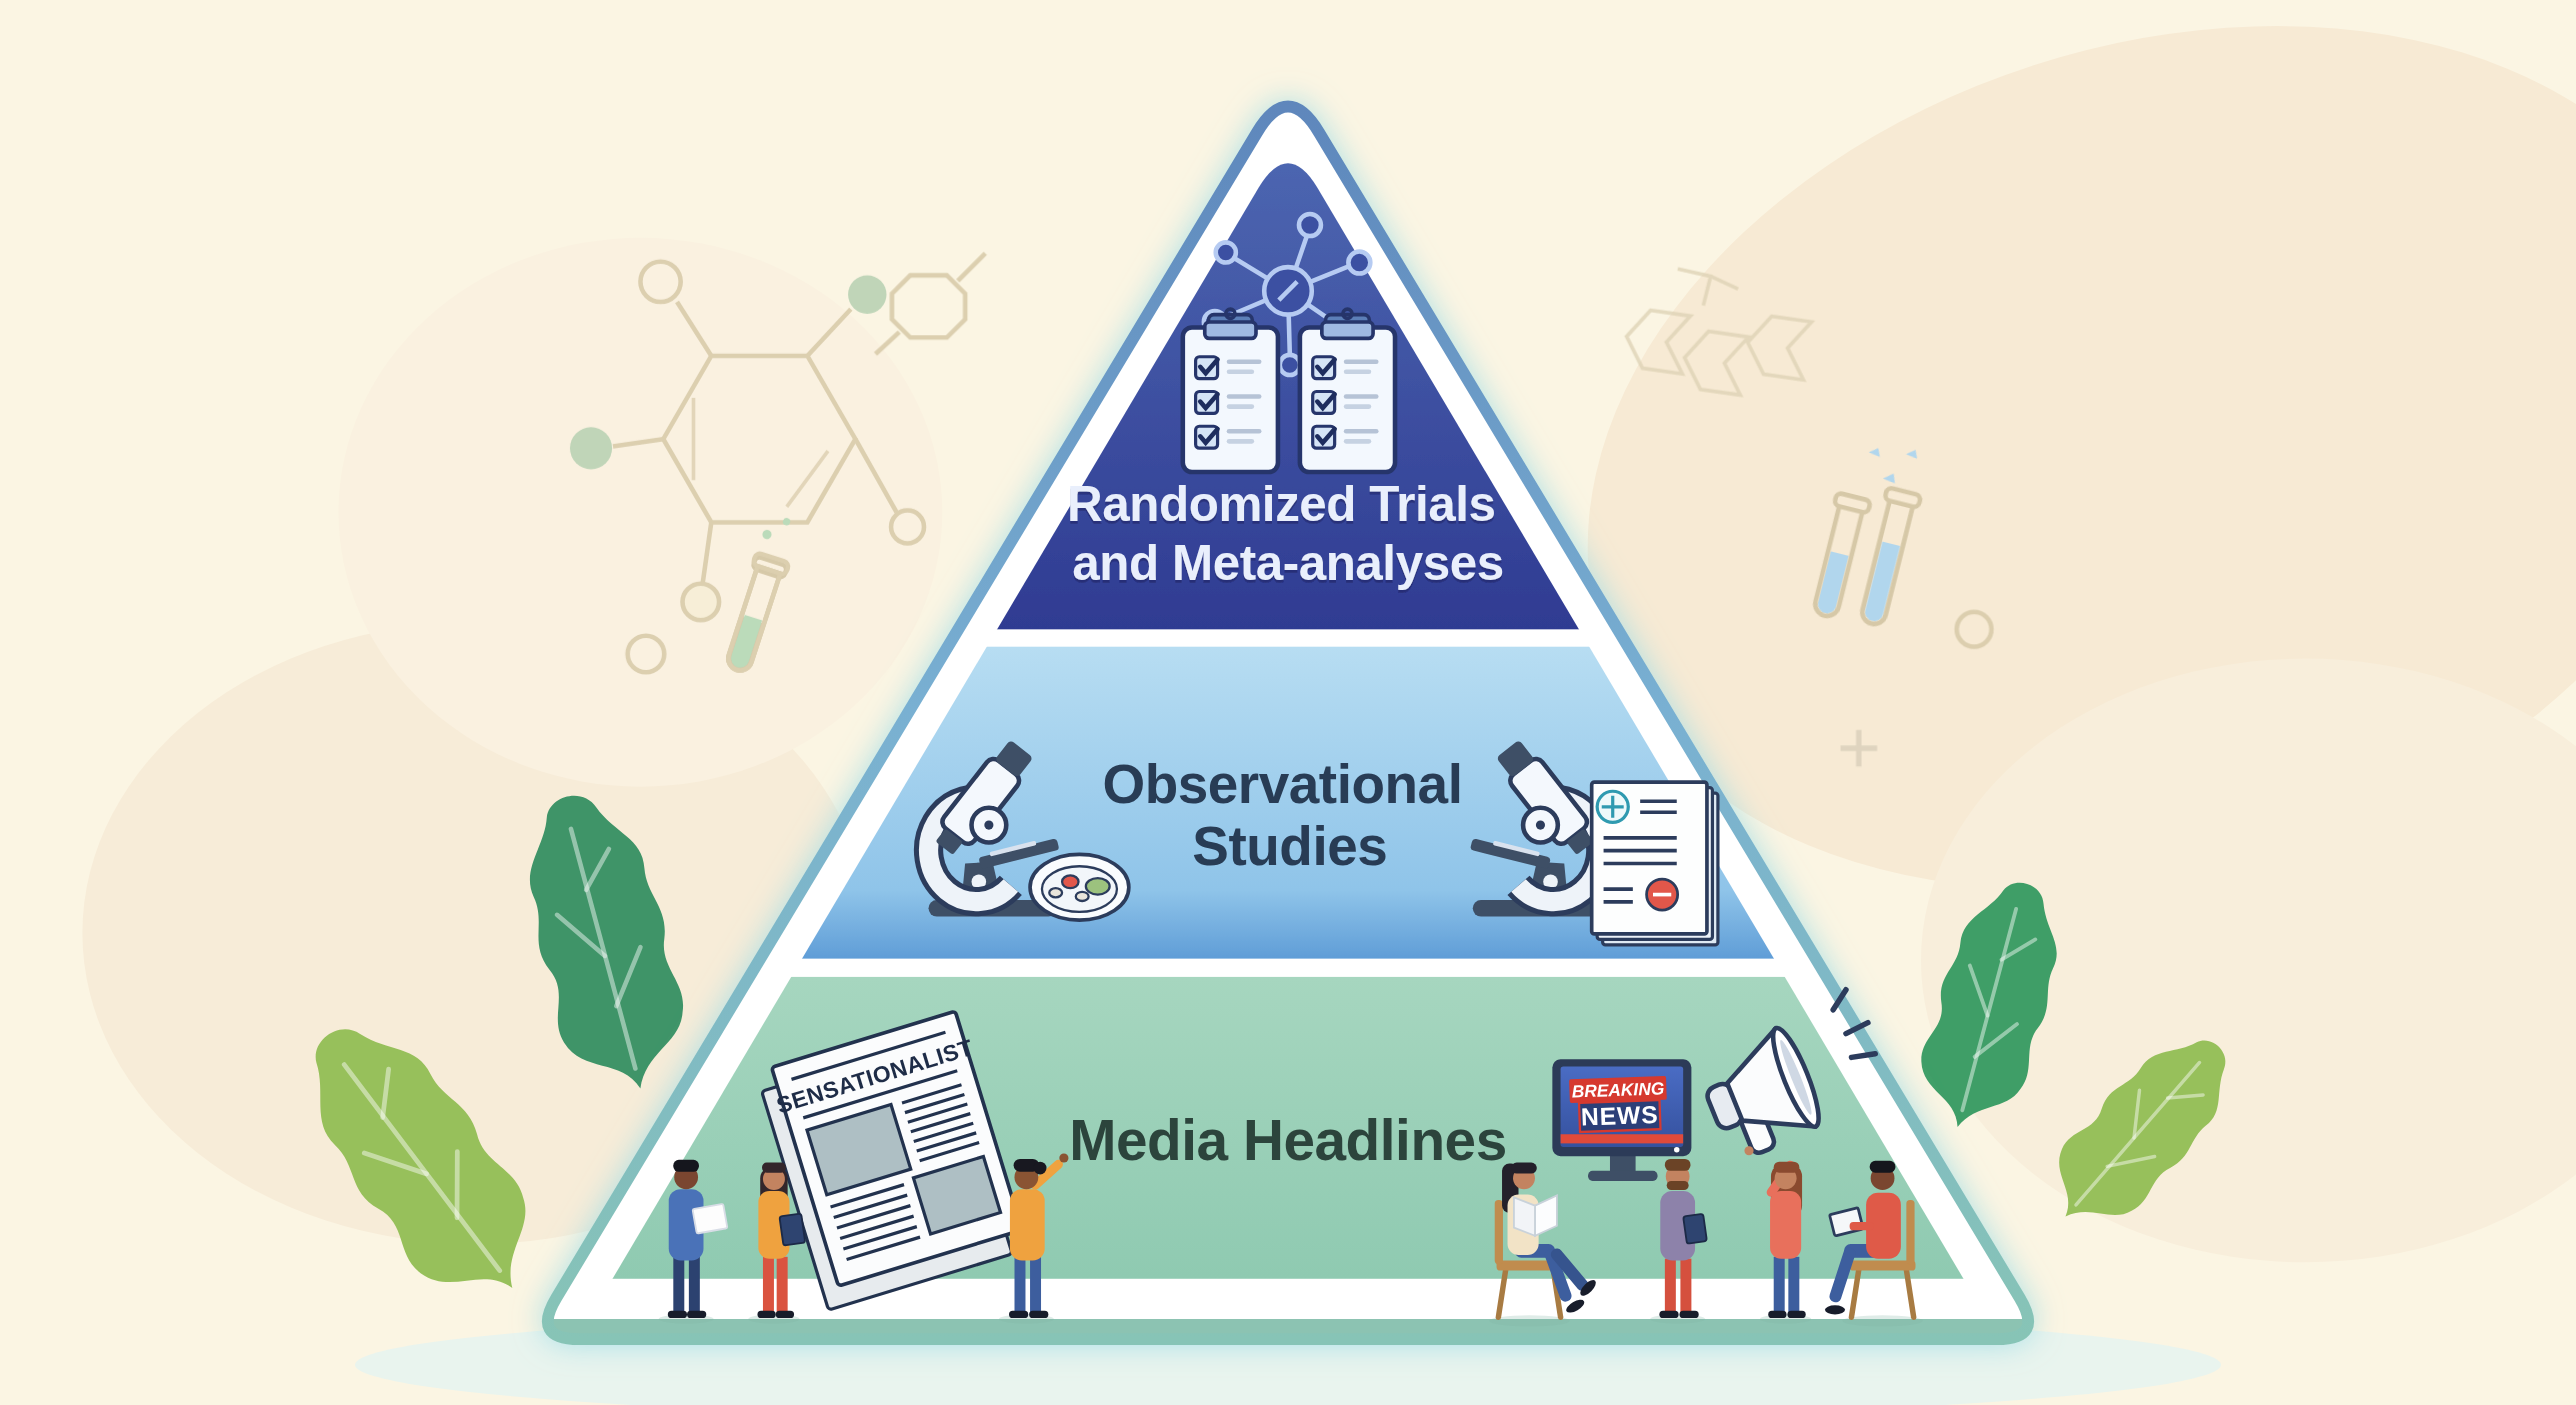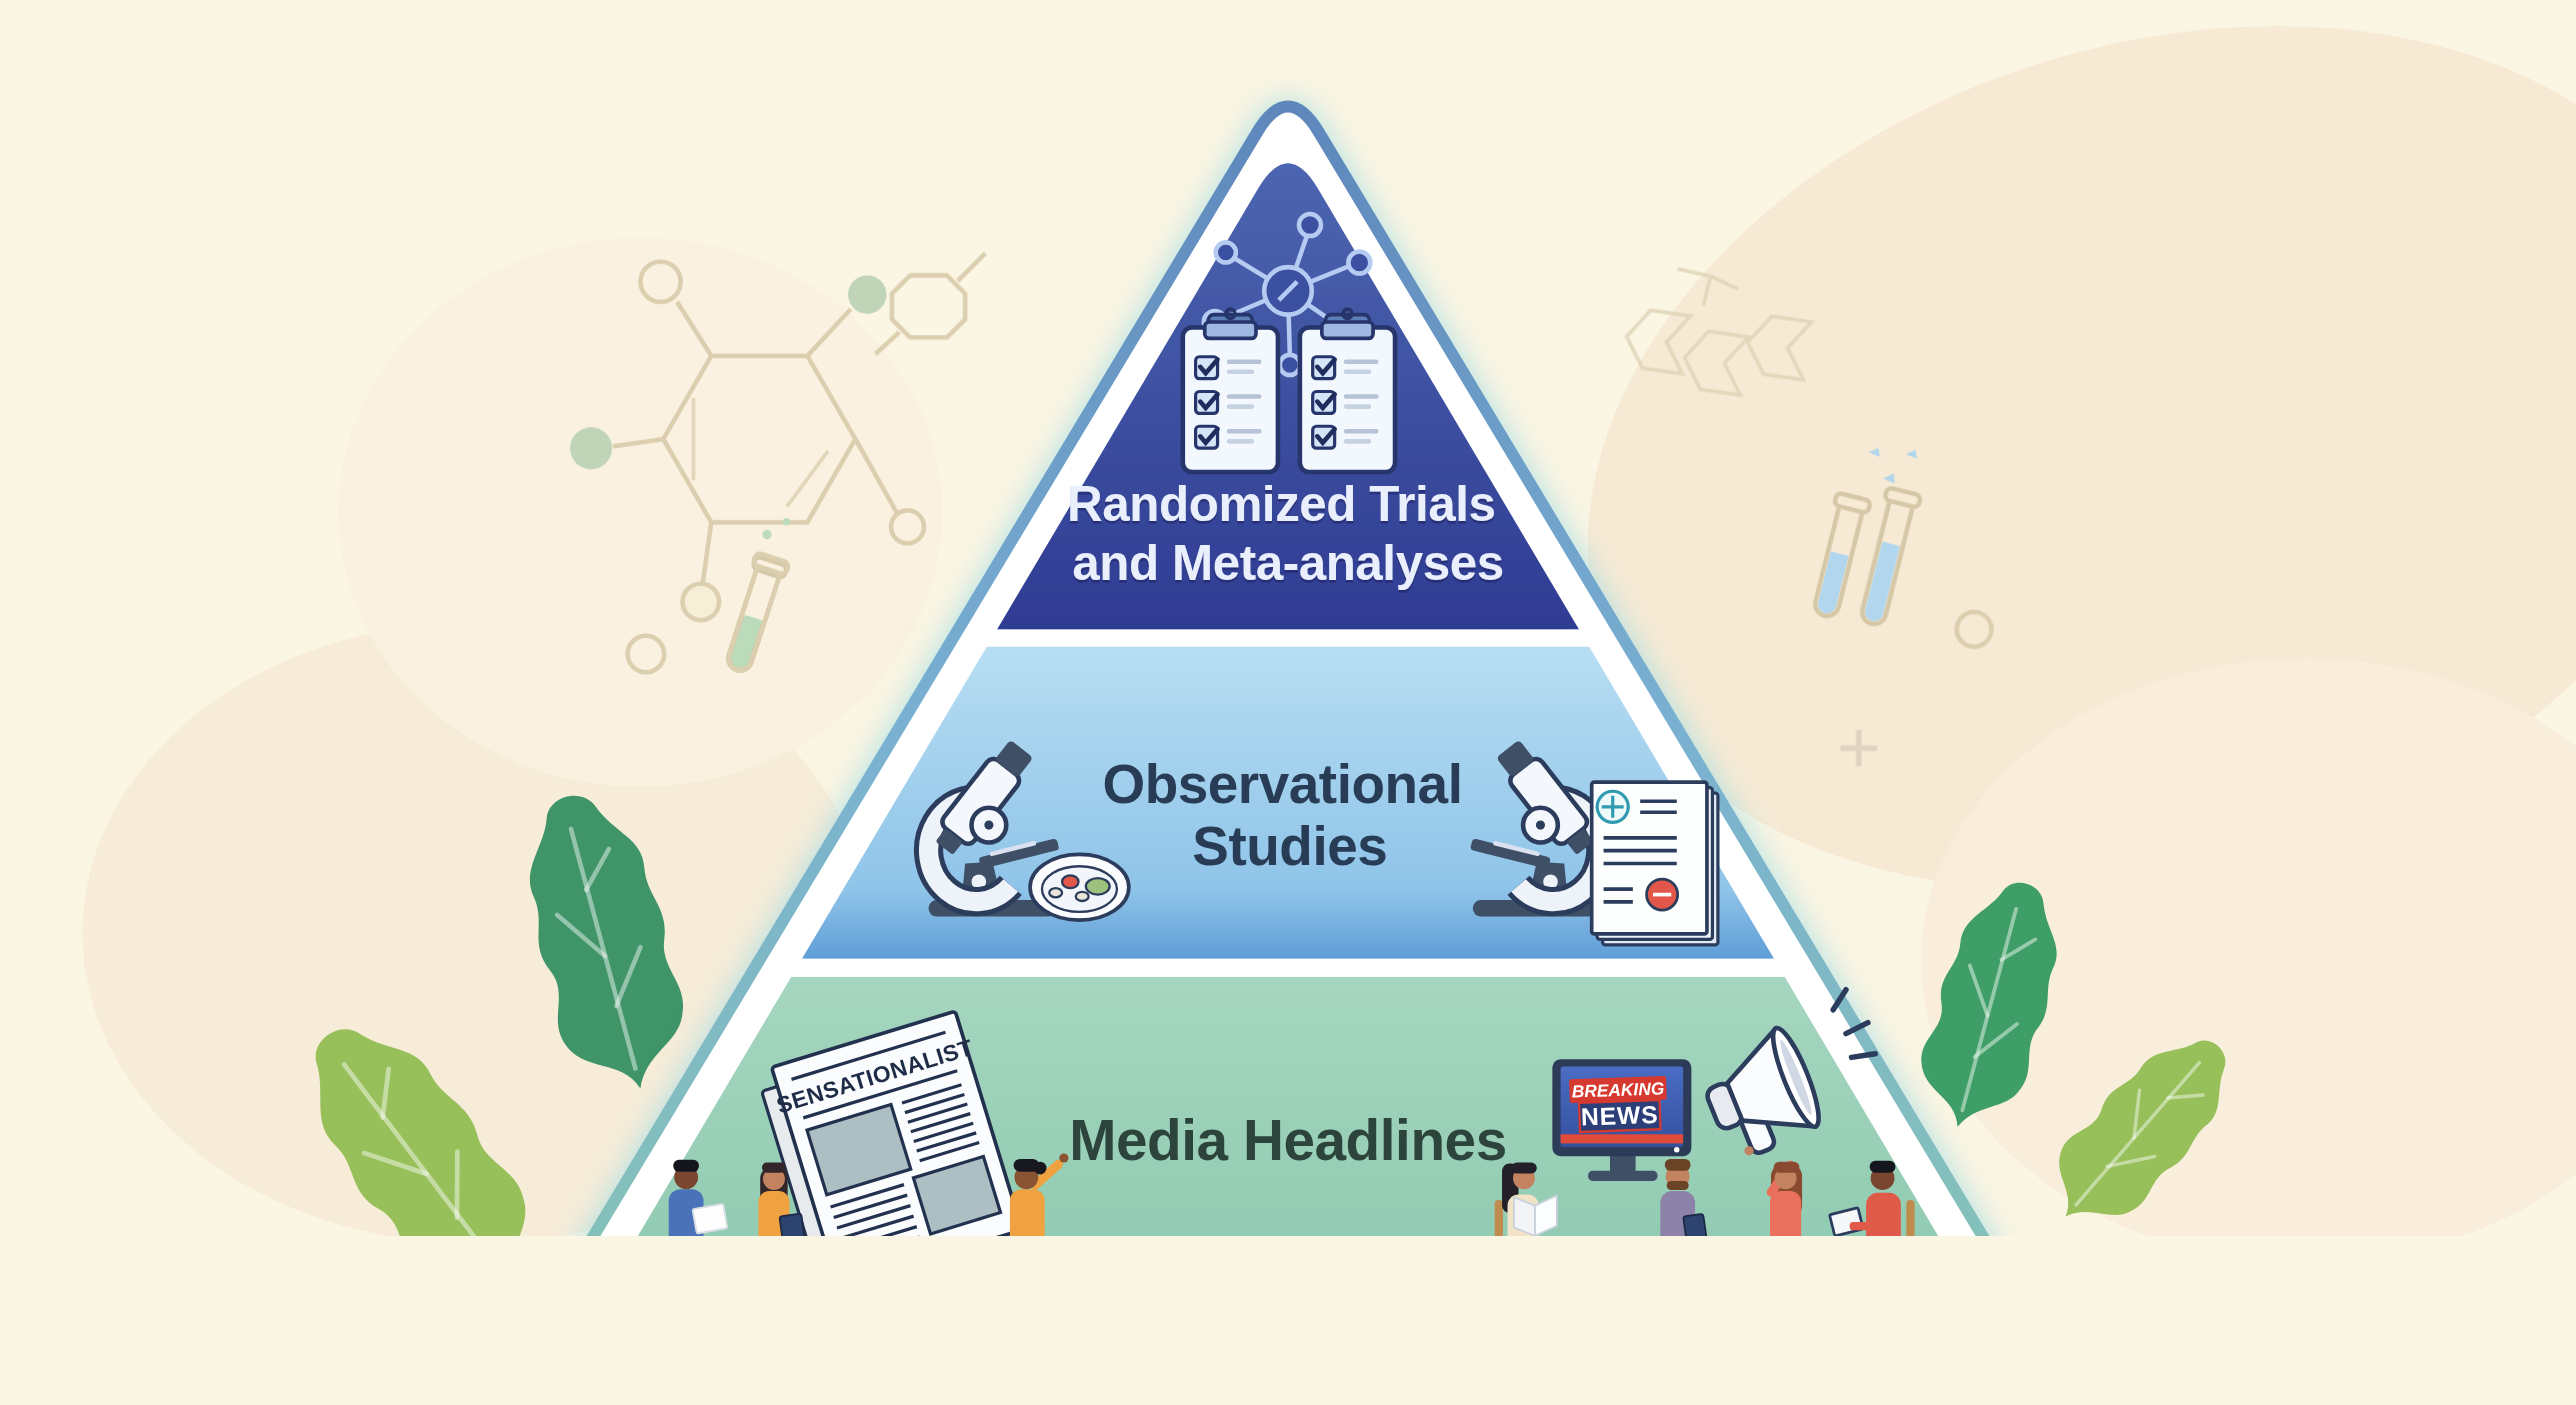--- a/index.html
+++ b/index.html
@@ -1,16 +1,16 @@
 <!DOCTYPE html>
 <html style="font-size:14.6px"><head>
 <meta charset="utf-8">
 <style>
   html,body{margin:0;padding:0;background:#fbf5e3;}
-  .stage{position:relative;width:2576px;height:1236px;overflow:hidden;background:#fbf5e3;
+  .stage{position:relative;width:2576px;height:1405px;overflow:hidden;background:#fbf5e3;
          font-family:"Liberation Sans", sans-serif;}
   svg{display:block}
   .t1-label{font-family:"Liberation Sans",sans-serif;font-weight:700;font-size:54px;letter-spacing:-0.5px;fill:#e9effc;}
   .t2-label{font-family:"Liberation Sans",sans-serif;font-weight:700;font-size:60px;letter-spacing:-0.5px;fill:#283c55;}
   .t3-label{font-family:"Liberation Sans",sans-serif;font-weight:700;font-size:62px;letter-spacing:-0.5px;fill:#2c443c;}
   .np-mast{font-family:"Liberation Sans",sans-serif;font-weight:700;font-size:25px;letter-spacing:0.5px;fill:#1e2c47;}
   .tv-brk{font-family:"Liberation Sans",sans-serif;font-weight:700;font-style:italic;font-size:19px;fill:#ffffff;}
   .tv-news{font-family:"Liberation Sans",sans-serif;font-weight:700;font-size:27px;letter-spacing:1px;fill:#ffffff;}
 </style>
 </head>

